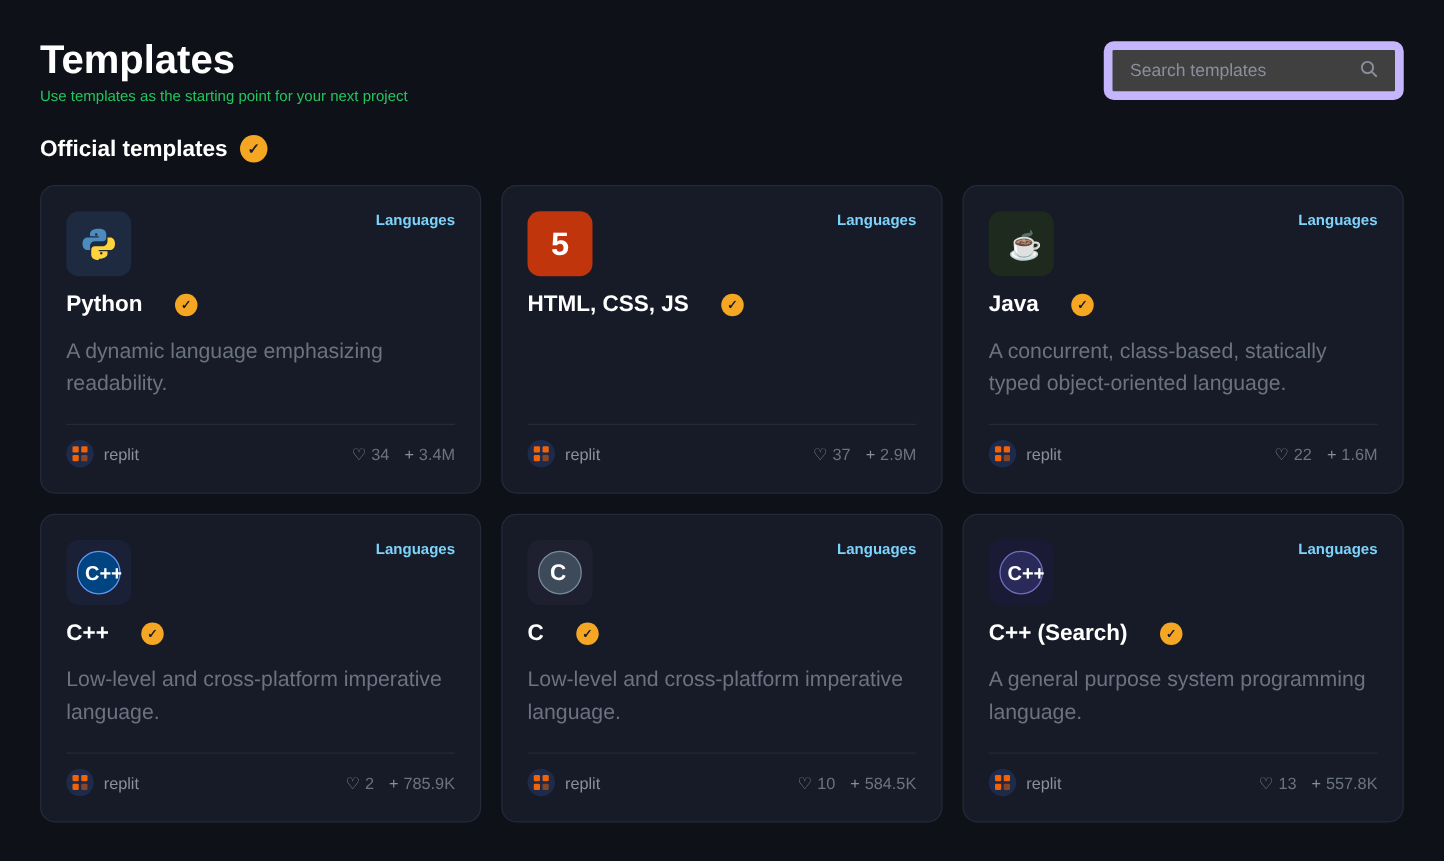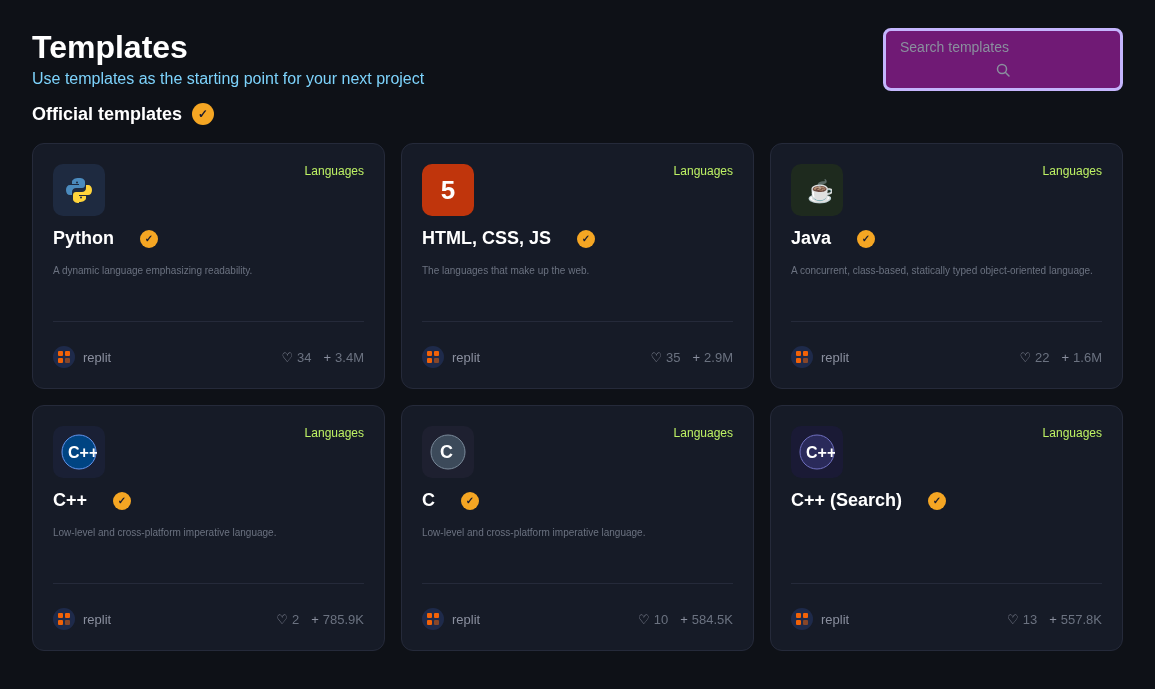--- a/index.html
+++ b/index.html
@@ -9,47 +9,46 @@
       color: #e0e0e0;
       font-family: -apple-system, BlinkMacSystemFont, 'Segoe UI', sans-serif;
       width: 1155px;
       min-height: 689px;
       padding: 28px 32px;
     }
 
     .page-header {
       display: flex;
       justify-content: space-between;
-      align-items: flex-start;
-      margin-bottom: 12px;
+      align-items: center;
+      margin-bottom: 24px;
     }
 
     .header-left h1 {
       font-size: 32px;
       font-weight: 700;
       color: #ffffff;
       line-height: 1.2;
     }
 
     .header-left p {
-      font-size: 16px;
-      color: #7dd3fc;
+      font-size: 12px;
+      color: #22c55e;
       margin-top: 4px;
     }
 
     .search-box {
       display: flex;
       align-items: center;
-      background: #701a75;
-      border: 3px solid #c4b5fd;
+      background: #404040;
+      border: 7px solid #c4b5fd;
       border-radius: 8px;
       padding: 8px 14px;
       gap: 8px;
       width: 240px;
-      flex-direction: column;
     }
 
     .search-box input {
       background: transparent;
       border: none;
       outline: none;
       color: #8a8f9e;
       font-size: 14px;
       width: 100%;
     }
@@ -121,21 +120,22 @@
       border-radius: 10px;
       display: flex;
       align-items: center;
       justify-content: center;
       font-size: 26px;
       font-weight: 700;
     }
 
     .card-category {
       font-size: 12px;
-      color: #bef264;
+      color: #7dd3fc;
+      font-weight: bold;
     }
 
     .card-title-row {
       display: flex;
       align-items: center;
       gap: 26px;
       margin-bottom: 14px;
     }
 
     .card-title {
@@ -152,34 +152,34 @@
       display: flex;
       align-items: center;
       justify-content: center;
       font-size: 10px;
       color: #1a1a2e;
       font-weight: 700;
       flex-shrink: 0;
     }
 
     .card-description {
-      font-size: 10px;
+      font-size: 17px;
       color: #6b7280;
       line-height: 1.5;
       flex: 1;
       margin-bottom: 20px;
       min-height: 38px;
     }
 
     .card-footer {
       display: flex;
       justify-content: space-between;
       align-items: center;
       border-top: 1px solid #252a3a;
-      padding-top: 24px;
+      padding-top: 12px;
       margin-top: auto;
     }
 
     .card-author {
       display: flex;
       align-items: center;
       gap: 8px;
       font-size: 13px;
       color: #8a8f9e;
     }
@@ -314,38 +314,37 @@
 
       <div class="html-icon-wrap">
         <span class="html-icon-inner">5</span>
       </div>
       <span class="card-category">Languages</span>
     </div>
     <div class="card-title-row">
       <span class="card-title">HTML, CSS, JS</span>
       <div class="card-title-badge">✓</div>
     </div>
-    <p class="card-description">The languages that make up the web.</p>
     <div class="card-footer">
       <div class="card-author">
 
     <div class="author-avatar">
       <svg width="18" height="18" viewBox="0 0 18 18" fill="none">
         <rect x="3" y="3" width="5" height="5" rx="1" fill="#f26207"></rect>
         <rect x="3" y="10" width="5" height="5" rx="1" fill="#f26207"></rect>
         <rect x="10" y="3" width="5" height="5" rx="1" fill="#f26207"></rect>
         <rect x="10" y="10" width="5" height="5" rx="1" fill="#f26207" opacity="0.5"></rect>
       </svg>
     </div>
         <span>replit</span>
       </div>
       <div class="card-stats">
         <div class="stat-item">
           <span class="heart-icon">♡</span>
-          <span>35</span>
+          <span>37</span>
         </div>
         <div class="stat-item">
           <span class="plus-icon">+</span>
           <span>2.9M</span>
         </div>
       </div>
     </div>
   </div>
     <div class="template-card">
     <div class="card-top">
@@ -477,20 +476,21 @@
           <circle cx="18" cy="18" r="17" fill="#2a2a5a" stroke="#7070c0" stroke-width="1"></circle>
           <text x="7" y="24" font-size="16" font-weight="900" fill="white" font-family="Arial, sans-serif">C++</text>
         </svg>
       </div>
       <span class="card-category">Languages</span>
     </div>
     <div class="card-title-row">
       <span class="card-title">C++ (Search)</span>
       <div class="card-title-badge">✓</div>
     </div>
+    <p class="card-description">A general purpose system programming language.</p>
     <div class="card-footer">
       <div class="card-author">
 
     <div class="author-avatar">
       <svg width="18" height="18" viewBox="0 0 18 18" fill="none">
         <rect x="3" y="3" width="5" height="5" rx="1" fill="#f26207"></rect>
         <rect x="3" y="10" width="5" height="5" rx="1" fill="#f26207"></rect>
         <rect x="10" y="3" width="5" height="5" rx="1" fill="#f26207"></rect>
         <rect x="10" y="10" width="5" height="5" rx="1" fill="#f26207" opacity="0.5"></rect>
       </svg>

